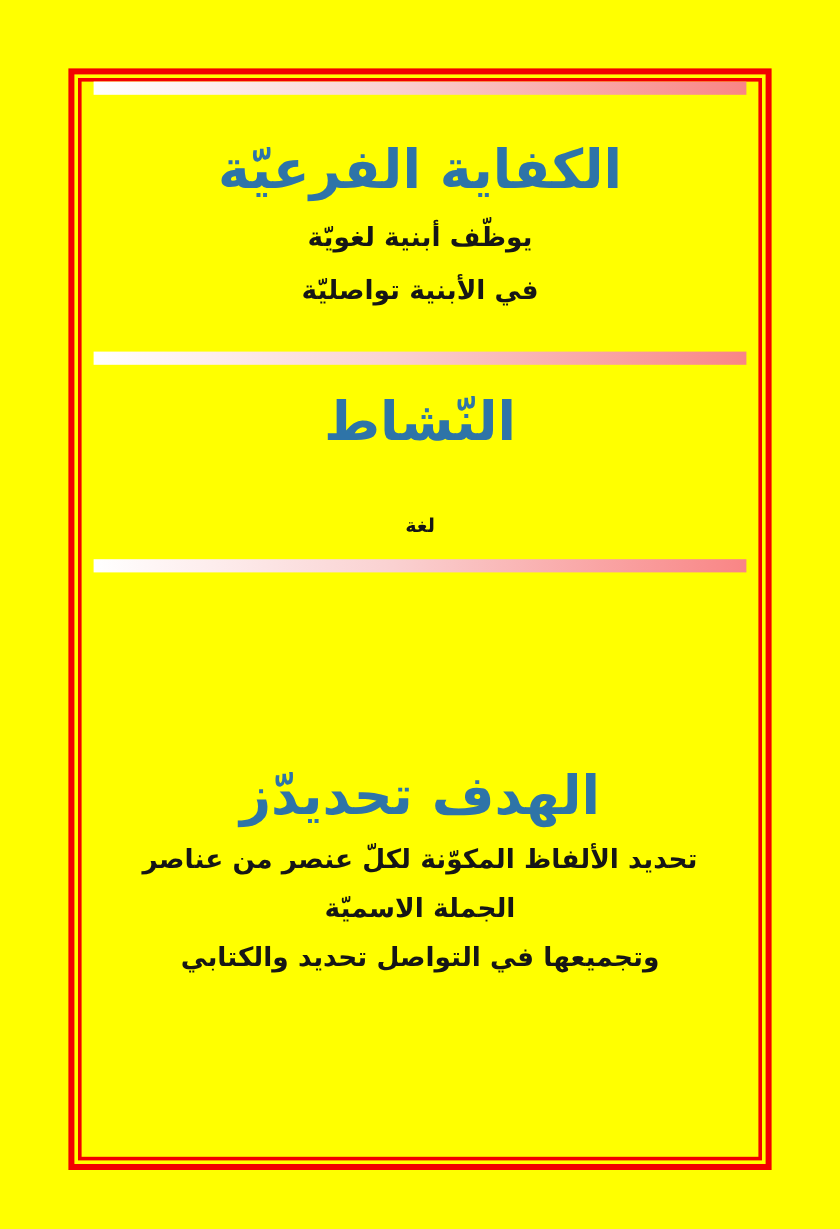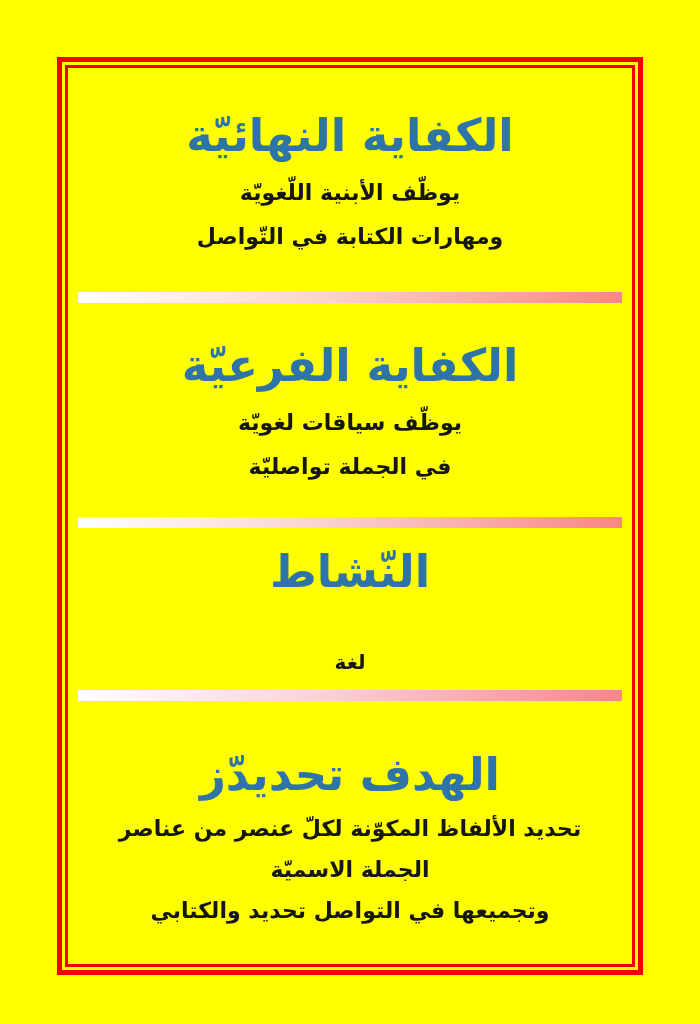--- a/index.html
+++ b/index.html
@@ -66,21 +66,21 @@
   .body-lines {
     color: var(--text-black);
     font-weight: bold;
   }
   .section-1 .body-lines .line,
   .section-2 .body-lines .line {
     font-size: 22px;
     line-height: 2.0;
   }
   .section-3 .body-lines .line {
-    font-size: 20px;
+    font-size: 16px;
     line-height: 1.9;
     margin-top: 36px;
   }
   .section-4 .body-lines .line {
     font-size: 22px;
     line-height: 1.85;
     padding: 0 16px;
   }
   .section-4 .heading { margin-top: 6px; }
   .divider {
@@ -95,35 +95,28 @@
   }
 </style>
 </head>
 <body>
 
 <div class="page">
   <div class="outer-frame">
     <div class="inner-frame">
       <div class="content">
 
-        <div class="section section-1">
-          <div class="heading">الكفاية النهائيّة</div>
-          <div class="body-lines">
-            <div class="line">يوظّف الأبنية اللّغويّة</div>
-            <div class="line">ومهارات الكتابة في التّواصل</div>
-          </div>
-        </div>
 
         <div class="divider"></div>
 
         <div class="section section-2">
           <div class="heading">الكفاية الفرعيّة</div>
           <div class="body-lines">
-            <div class="line">يوظّف سياقات لغويّة</div>
-            <div class="line">في الجملة تواصليّة</div>
+            <div class="line">يوظّف أبنية لغويّة</div>
+            <div class="line">في الأبنية تواصليّة</div>
           </div>
         </div>
 
         <div class="divider"></div>
 
         <div class="section section-3">
           <div class="heading">النّشاط</div>
           <div class="body-lines">
             <div class="line">لغة</div>
           </div>

